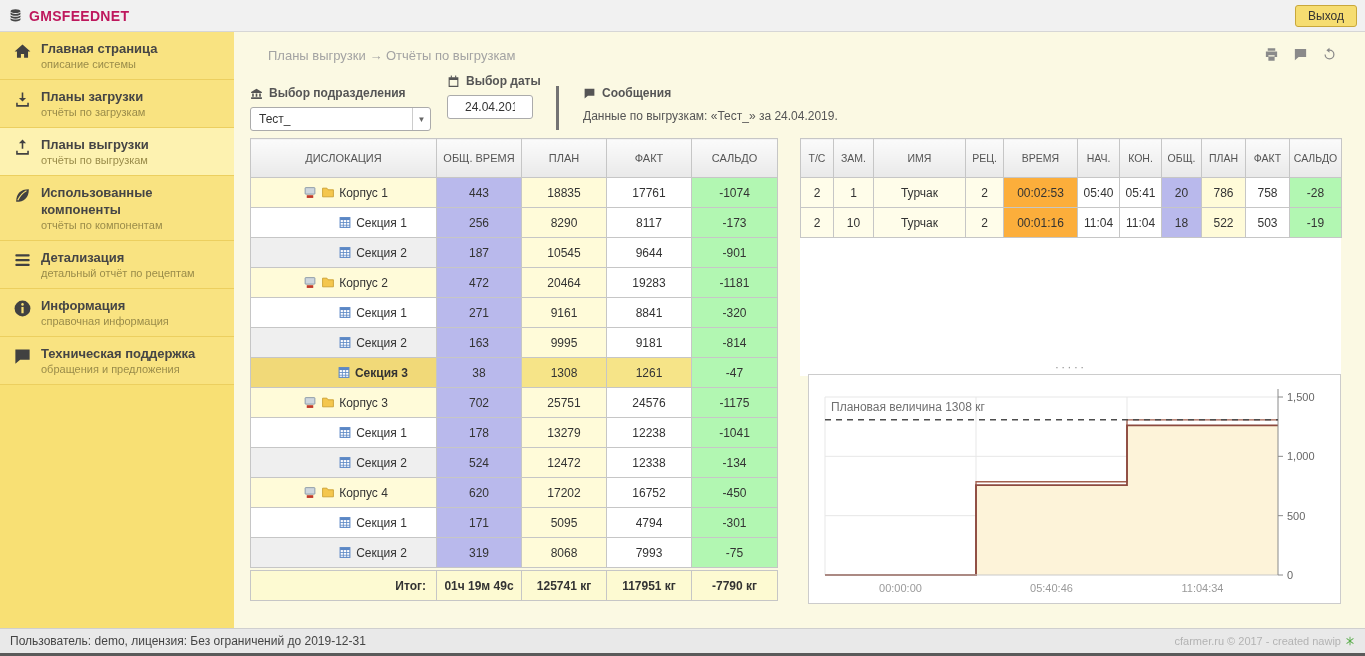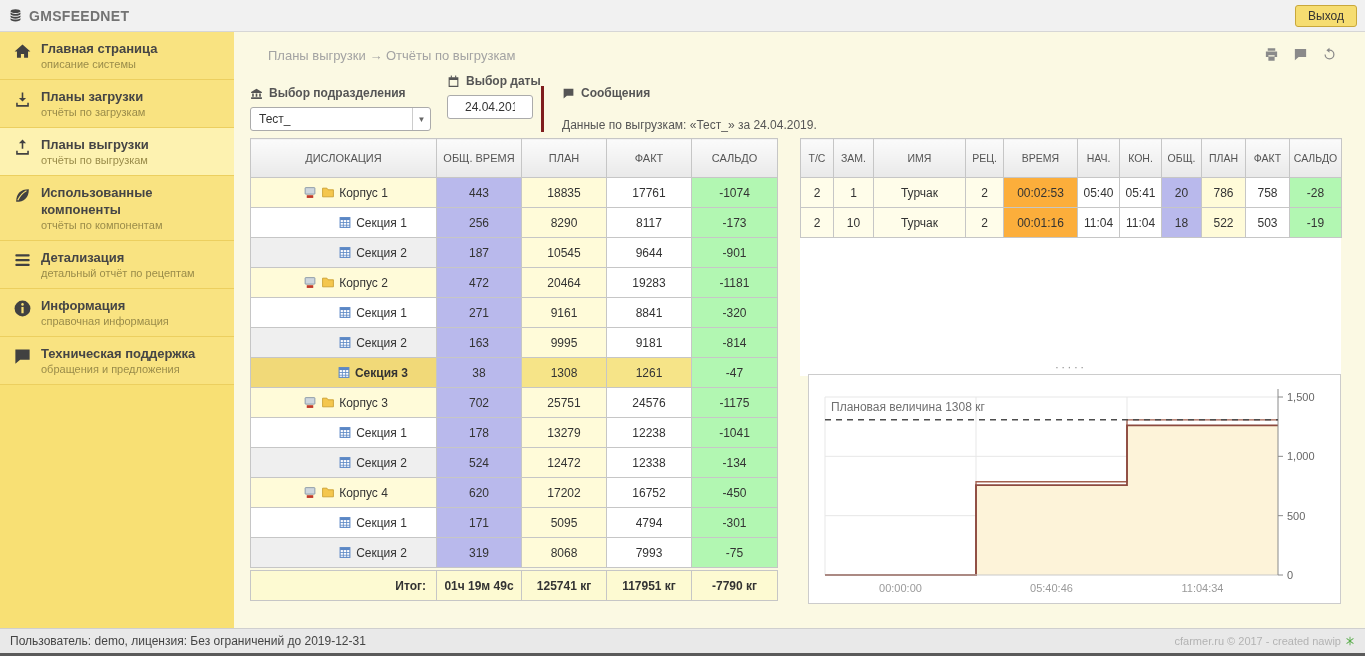--- a/index.html
+++ b/index.html
@@ -2,21 +2,21 @@
 <html><head>
 <meta charset="utf-8">
 <style>
   *{box-sizing:border-box;margin:0;padding:0}
   html,body{width:1365px;height:656px;overflow:hidden}
   body{font-family:"Liberation Sans",sans-serif;background:#fff;position:relative;font-size:12px;color:#333}
   svg{display:block;width:100%;height:100%;fill:currentColor}
 
   
   .topbar{position:absolute;top:0;left:0;right:0;height:32px;background:#f1f1f1;border-bottom:1px solid #d6d6d6;display:flex;align-items:center;justify-content:space-between;padding:0 8px}
-  .logo{display:flex;align-items:center;gap:6px;color:#737373;font-weight:bold;font-size:14px;letter-spacing:.3px}
+  .logo{display:flex;align-items:center;gap:6px;color:#be185d;font-weight:bold;font-size:14px;letter-spacing:.3px}
   .logo-ic{width:15px;height:15px;color:#464646}
   .logout{background:#f6dd71;border:1px solid #c9a83b;border-radius:3px;font-size:12px;color:#333;padding:3px 12px;font-family:inherit;cursor:pointer}
 
   
   .sidebar{position:absolute;top:32px;left:0;width:234px;bottom:28px;background:#f8e074}
   .nav-item{display:flex;gap:9px;padding:8px 8px 7px 13px;border-bottom:1px solid #eccf5f;background:#f9e381;cursor:pointer}
   .nav-item.active{background:#fdf2b0}
   .nav-icon{width:19px;height:19px;color:#414141;flex:none;margin-top:2px}
   .nav-title{display:block;font-size:13px;font-weight:bold;color:#454545;line-height:17px}
   .nav-sub{display:block;font-size:11px;color:#9a8c4a;line-height:15px}
@@ -27,22 +27,22 @@
   .header-icons{position:absolute;right:28px;top:15px;display:flex;gap:14px;color:#8a8a8a}
   .hicon{width:15px;height:15px;cursor:pointer}
 
   .ctl-label{display:flex;align-items:center;gap:6px;font-size:12px;color:#555;font-weight:bold}
   .cicon{width:13px;height:13px;color:#555;flex:none}
   .division{position:absolute;left:16px;top:54px}
   .select{margin-top:7px;width:181px;height:24px;background:#fff;border:1px solid #ababab;border-radius:3px;display:flex;align-items:center;justify-content:space-between;padding-left:8px;font-size:12px;color:#333;cursor:pointer}
   .select .arrow{width:18px;height:22px;border-left:1px solid #ccc;display:flex;align-items:center;justify-content:center;font-size:8px;color:#666}
   .datec{position:absolute;left:213px;top:42px}
   .date-input{display:block;margin-top:7px;width:86px;height:24px;border:1px solid #ababab;border-radius:3px;font-size:12px;color:#333;padding:0 17px;font-family:inherit;background:#fff}
-  .messages{position:absolute;left:307px;top:54px;border-left:3px solid #7f1d1d;padding-left:18px;min-height:44px}
-  .msg-text{margin-top:18px;font-size:12px;color:#555}
+  .messages{position:absolute;left:322px;top:54px;border-left:3px solid #737373;padding-left:24px;min-height:44px}
+  .msg-text{margin-top:9px;font-size:12px;color:#555}
 
   
   table{border-collapse:collapse;table-layout:fixed;font-size:12px}
   th{height:39px;background:linear-gradient(#fbfbfb,#e9e9e9);border:1px solid #c6c6c6;font-size:11px;color:#555;font-weight:normal;padding:5px 2px;overflow:hidden}
   td{height:30px;border:1px solid #c6c6c6;text-align:center;color:#333;padding:0 4px;overflow:hidden;white-space:nowrap}
   .ltable{position:absolute;left:16px;top:106px;width:527px}
   .rtable th{font-size:10.5px}
   td.c-name{text-align:center;padding-left:8px;background:#fff}
   tr.section td.c-name{padding-left:62px}
   tr.korpus td.c-name{background:#fffbd9}

